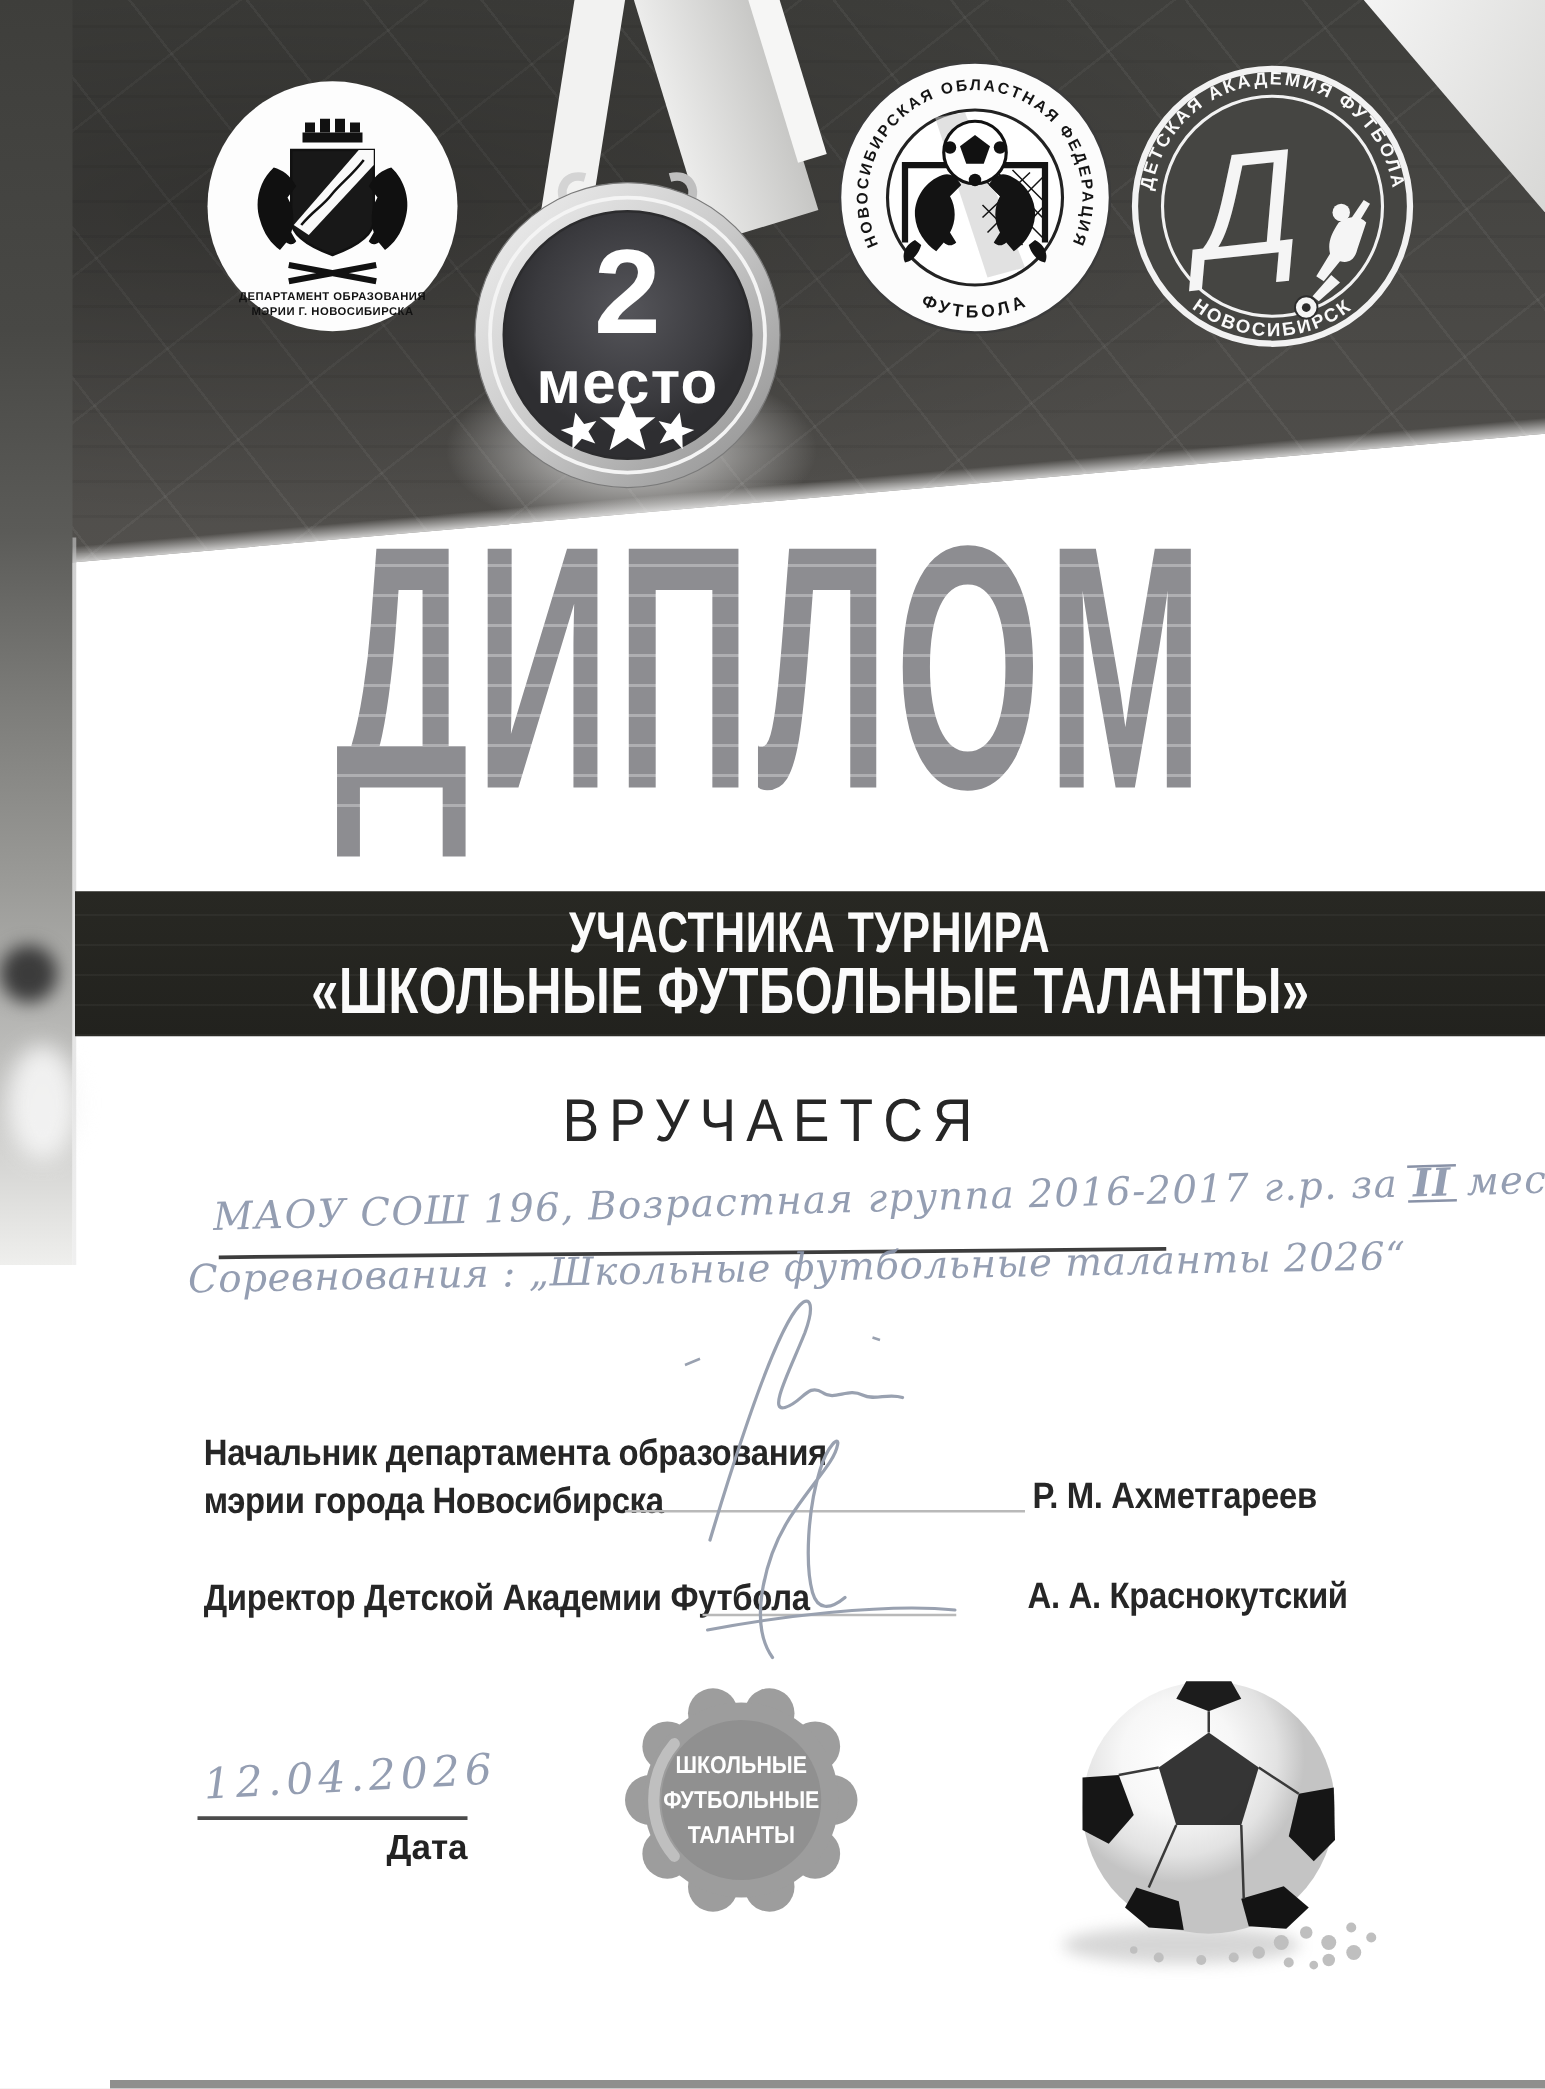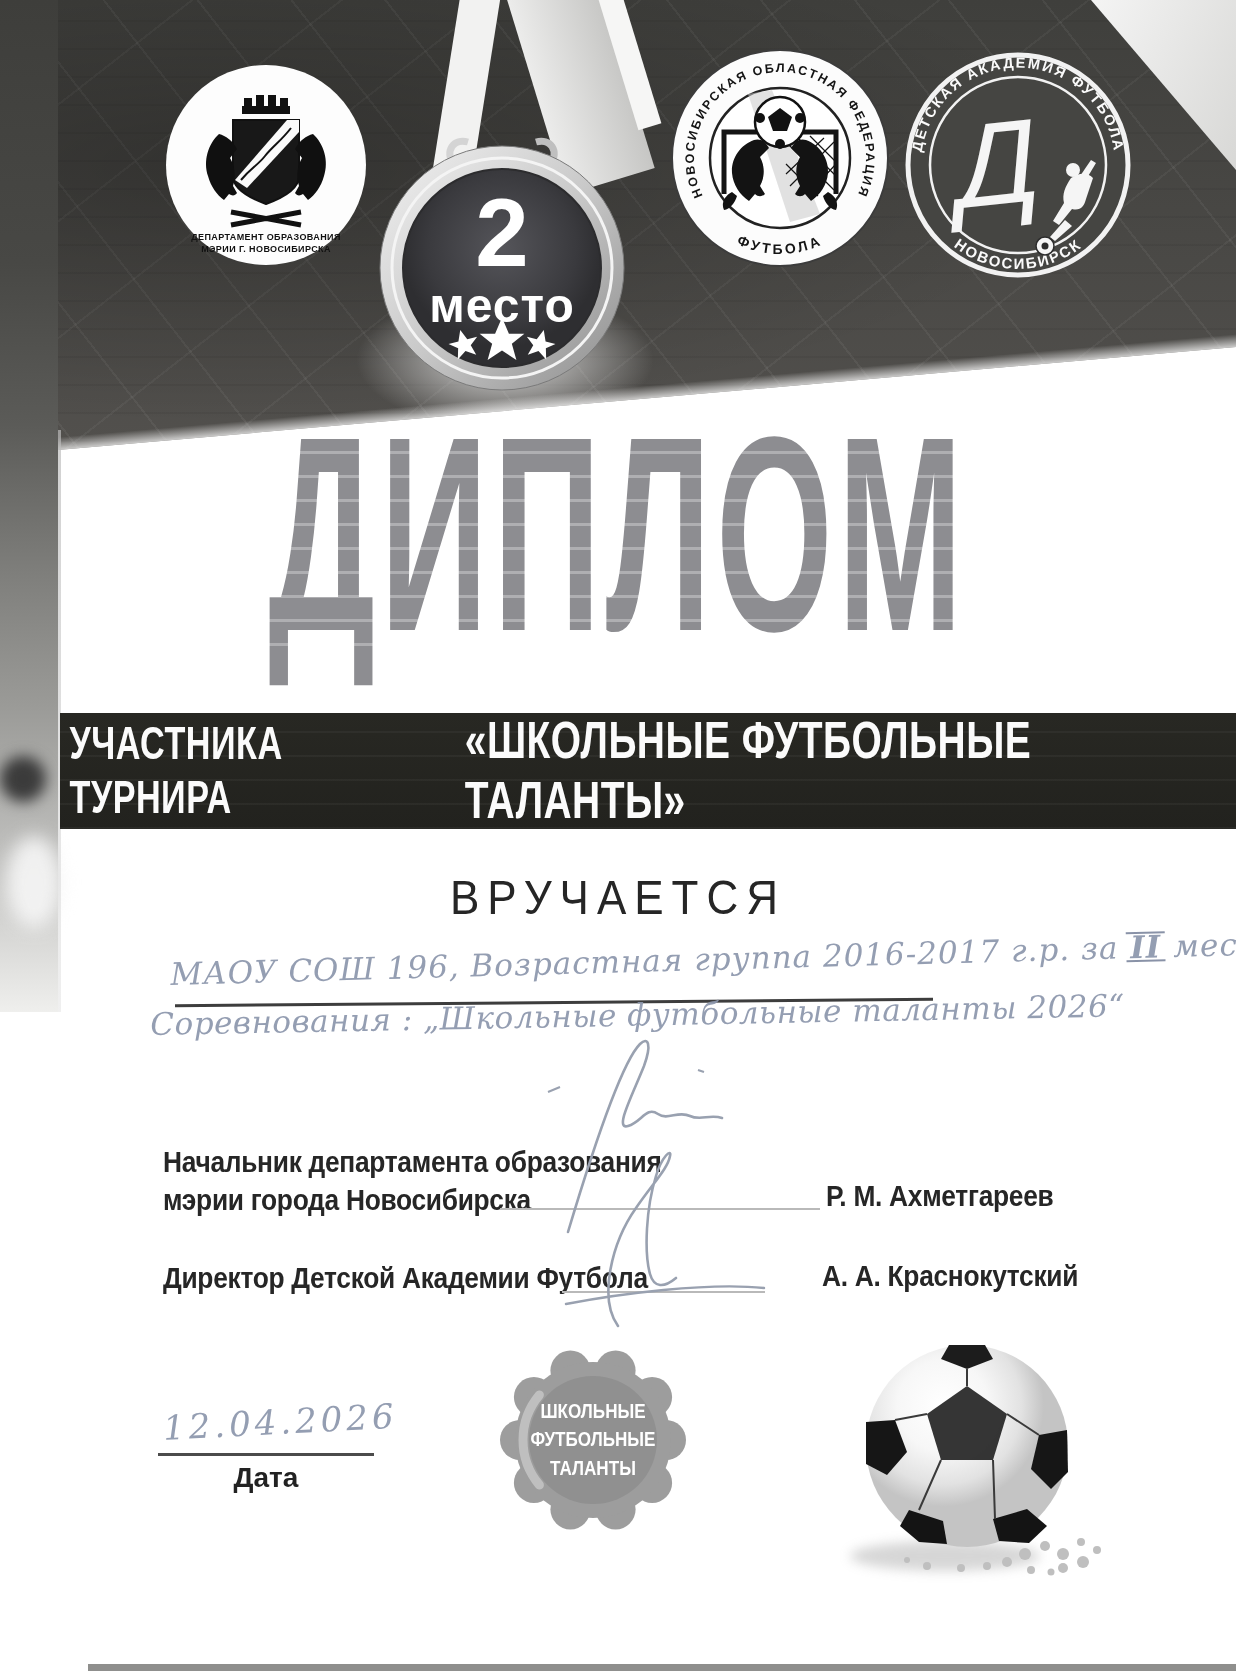--- a/index.html
+++ b/index.html
@@ -51,21 +51,21 @@
   .title{position:absolute;left:0;top:395px;width:100%;text-align:center;line-height:1;}
   .title>span{display:inline-block;font-weight:700;font-size:150px;letter-spacing:5px;
        color:#8d8d91;transform:scale(1,1.85);transform-origin:top center;white-space:nowrap;}
   .title-streaks{position:absolute;left:180px;top:430px;width:880px;height:235px;pointer-events:none;
        background:repeating-linear-gradient(180deg,transparent 0 21px,rgba(255,255,255,.30) 21px 24px);}
 
   
   .band{position:absolute;left:60px;right:0;top:713px;height:116px;background:
        repeating-linear-gradient(0deg, rgba(255,255,255,.04) 0 2px, transparent 2px 24px),
        linear-gradient(180deg,#282823,#22221e);
-       display:flex;flex-direction:row;justify-content:center;align-items:center;gap:3px;}
+       display:flex;flex-direction:column;justify-content:center;align-items:center;gap:3px;}
   .band .l1{display:inline-block;color:#fbfbfb;font-weight:700;font-size:36px;letter-spacing:.5px;
        transform:scale(.95,1.28);}
   .band .l2{display:inline-block;color:#fbfbfb;font-weight:700;font-size:41px;letter-spacing:.5px;
        transform:scale(.95,1.28);}
 
   .awarded{position:absolute;left:0;top:872px;width:100%;text-align:center;text-decoration:underline;}
   .awarded>span{display:inline-block;font-size:44px;font-weight:400;letter-spacing:8px;
        color:#262626;transform:scale(1,1.1);}
 
   
@@ -85,21 +85,21 @@
   .sl2{left:562px;top:1291px;width:203px;}
   .sig-name{font-size:28px;font-weight:700;color:#262626;letter-spacing:-.3px;transform:scale(.94,1.05);transform-origin:left top;}
   .sn1{left:826px;top:1180px;} .sn2{left:822px;top:1260px;}
   .sig-svg{pointer-events:none;}
   .ss1{left:548px;top:1030px;width:212px;height:210px;}
   .ss2{left:556px;top:1146px;width:218px;height:192px;}
 
   
   .date-value{left:162px;top:1408px;font-size:34px;letter-spacing:4px;transform:rotate(-3deg);transform-origin:left top;}
   .date-line{left:158px;top:1453px;width:216px;height:3px;background:#4b4b4b;}
-  .date-label{left:158px;top:1462px;width:216px;text-align:center;font-size:28px;font-weight:700;color:#222;}
+  .date-label{left:158px;top:1462px;width:216px;text-align:right;font-size:28px;font-weight:700;color:#222;}
 
   .badge{left:500px;top:1347px;width:186px;height:186px;}
   .ball{left:843px;top:1322px;width:248px;height:256px;}
 
   svg{position:absolute;overflow:visible;}
   svg text{font-family:"Liberation Sans",sans-serif;}
 </style>
 </head>
 <body>
 

